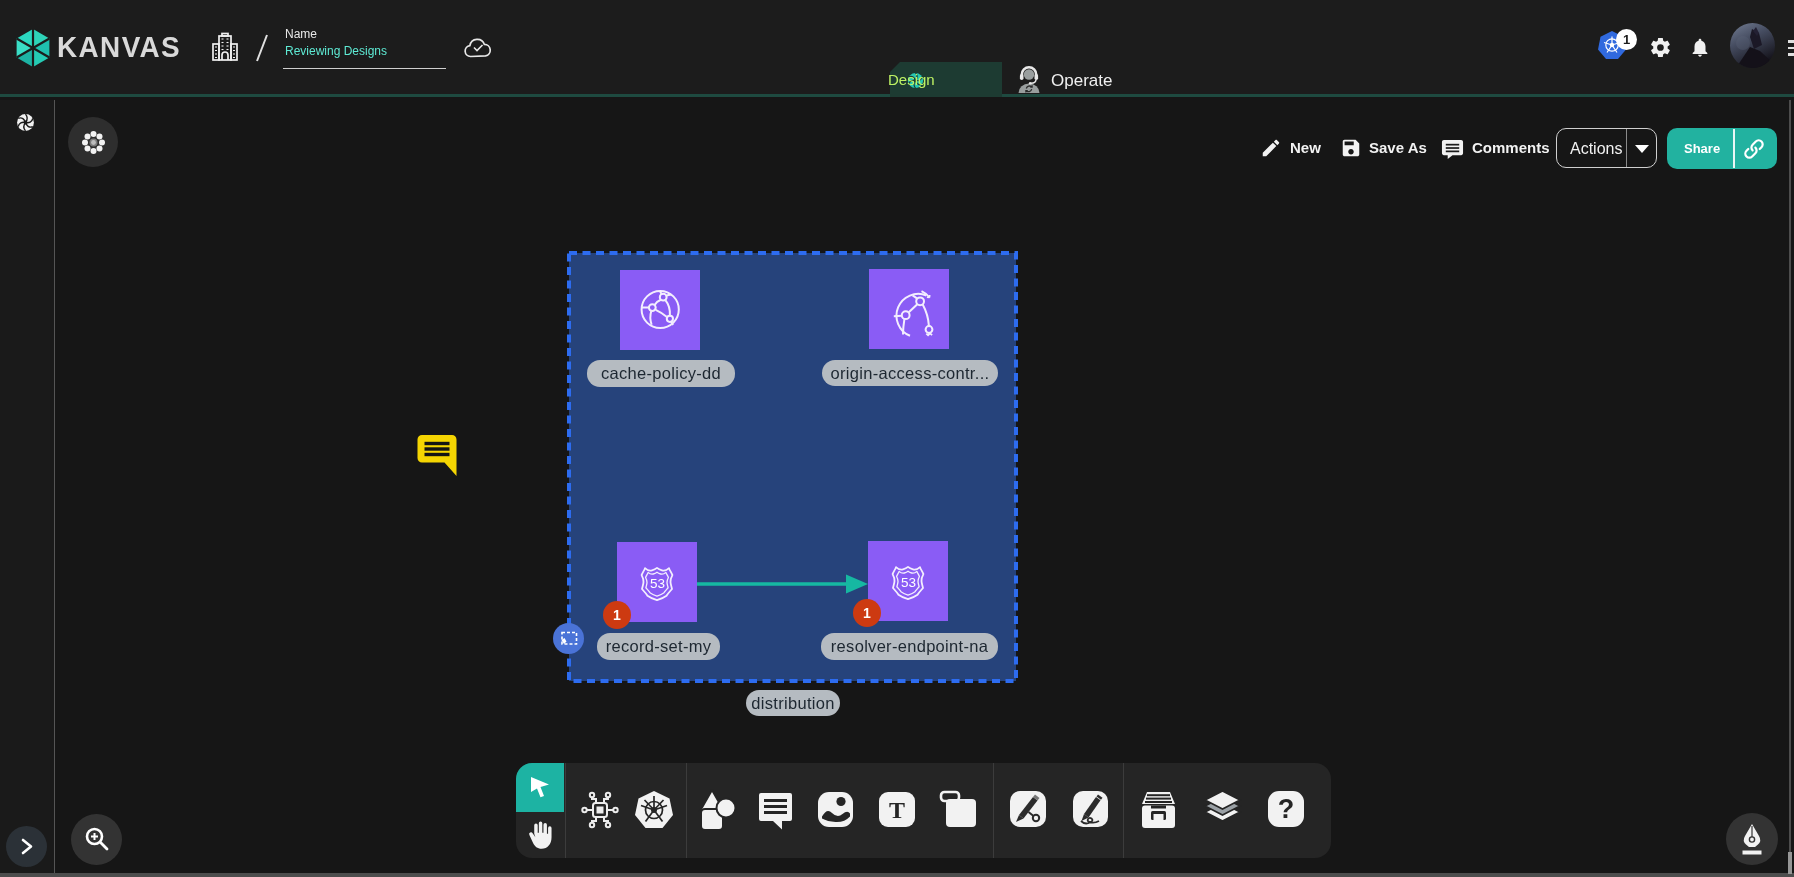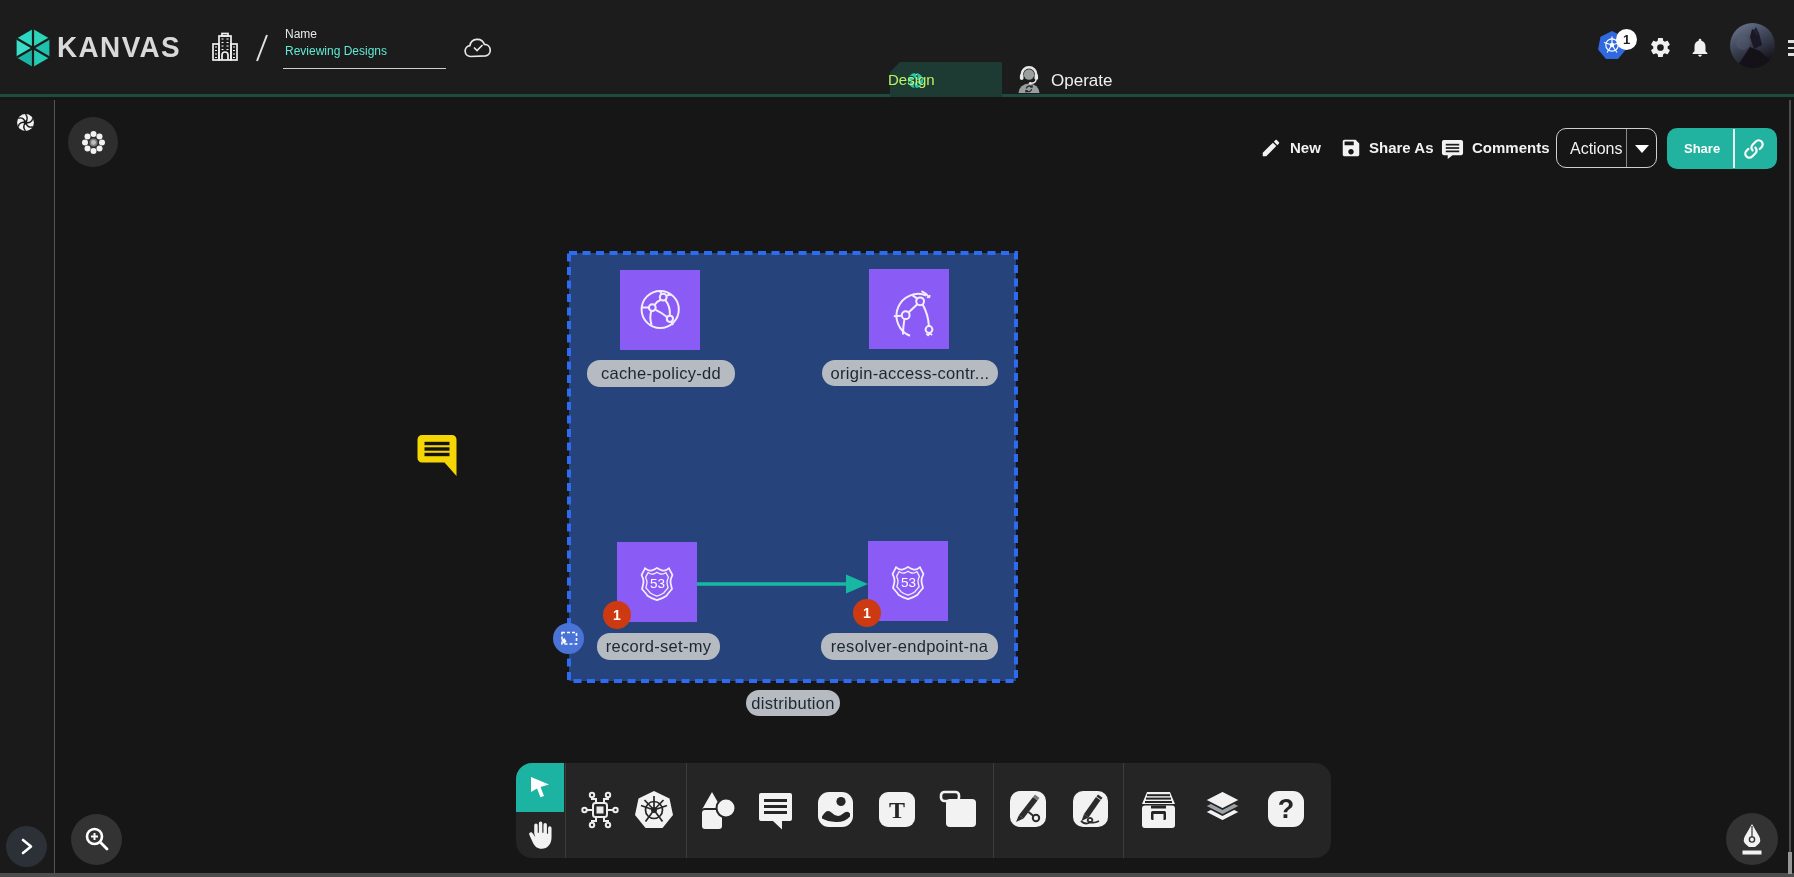--- a/index.html
+++ b/index.html
@@ -190,21 +190,21 @@
 </svg>
 
 <svg class="abs" style="left:1260px;top:137px" width="22" height="22" viewBox="0 0 24 24" fill="#f2f2f2">
 <path d="M3,17.25 V21 h3.75 L17.8,9.94 l-3.75,-3.75 z M20.7,7.04 c0.39,-0.39 0.39,-1.02 0,-1.41 l-2.34,-2.34 c-0.39,-0.39 -1.02,-0.39 -1.41,0 l-1.83,1.83 l3.75,3.75 z"></path>
 </svg>
 <div class="tbtxt" style="left:1290px">New</div>
 
 <svg class="abs" style="left:1340px;top:137px" width="22" height="22" viewBox="0 0 24 24" fill="#f2f2f2">
 <path d="M17,3 H5 c-1.11,0 -2,0.9 -2,2 v14 c0,1.1 0.89,2 2,2 h14 c1.1,0 2,-0.9 2,-2 V7 z M12,19 c-1.66,0 -3,-1.34 -3,-3 s1.34,-3 3,-3 s3,1.34 3,3 s-1.34,3 -3,3 z M15,9 H5 V5 h10 z"></path>
 </svg>
-<div class="tbtxt" style="left:1369px">Share As</div>
+<div class="tbtxt" style="left:1369px">Save As</div>
 
 <svg class="abs" style="left:1441px;top:137px" width="23" height="23" viewBox="0 0 24 24" fill="#f2f2f2">
 <path d="M21,3 H3 c-1.1,0 -2,0.9 -2,2 v12 c0,1.1 0.9,2 2,2 h4 v4 l5,-4 h9 c1.1,0 2,-0.9 2,-2 V5 c0,-1.1 -0.9,-2 -2,-2 z"></path>
 <g stroke="#1c1c1c" stroke-width="1.8">
         <line x1="5" y1="8" x2="19" y2="8"></line>
         <line x1="5" y1="11.5" x2="19" y2="11.5"></line>
         <line x1="5" y1="15" x2="19" y2="15"></line>
       </g>
 </svg>
 <div class="tbtxt" style="left:1472px">Comments</div>

